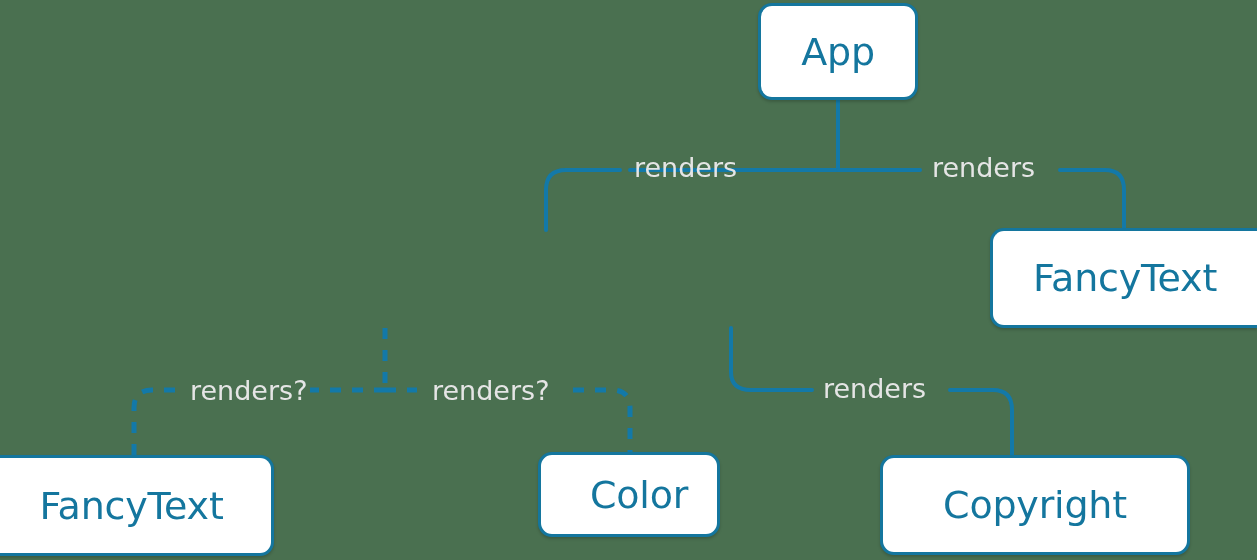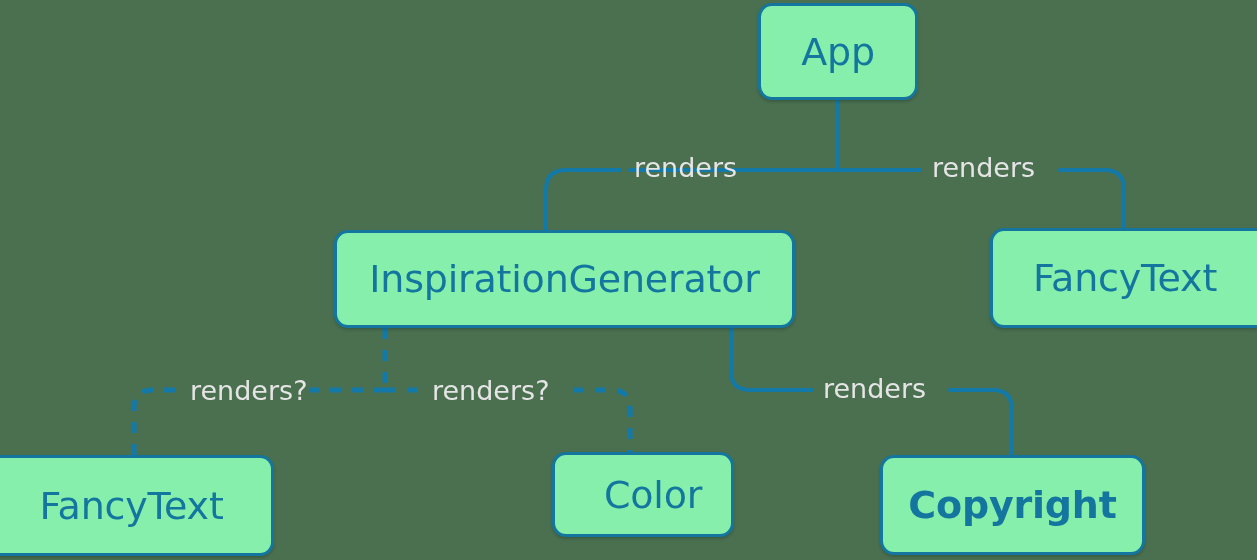--- a/index.html
+++ b/index.html
@@ -22,21 +22,21 @@
   #edge-layer {
     position: absolute;
     left: 0;
     top: 0;
     width: 1257px;
     height: 560px;
   }
   .node {
     position: absolute;
     box-sizing: border-box;
-    background: #86efac;
+    background: #ffffff;
     border: 3px solid #14769e;
     border-radius: 14px;
     display: flex;
     align-items: center;
     justify-content: center;
     z-index: 5;
     box-shadow: 0 2px 3px rgba(0,0,0,0.18);
   }
   .node-label {
     color: #14769e;
@@ -45,22 +45,22 @@
     letter-spacing: -0.2px;
     white-space: nowrap;
   }
   
   #node-app        { left: 758px; top: 3px;   width: 160px; height: 97px; }
   #node-inspgen    { left: 334px; top: 230px; width: 461px; height: 98px; }
   #node-fancy-right{ left: 990px; top: 228px; width: 267px; height: 100px;
                      border-right: none; border-top-right-radius: 0; border-bottom-right-radius: 0; }
   #node-fancy-left { left: -8px;  top: 455px; width: 282px; height: 101px;
                      border-left: none; border-top-left-radius: 0; border-bottom-left-radius: 0; }
-  #node-color      { left: 552px; top: 452px; width: 182px; height: 85px; padding-left: 20px; }
-  #node-copyright  { left: 880px; top: 455px; width: 265px; height: 100px; font-weight: bold; }
+  #node-color      { left: 538px; top: 452px; width: 182px; height: 85px; padding-left: 20px; }
+  #node-copyright  { left: 880px; top: 455px; width: 310px; height: 100px; }
 
   .edge-label {
     position: absolute;
     color: #e5e5e5;
     font-size: 27px;
     line-height: 1;
     white-space: nowrap;
     z-index: 4;
   }
   #edge-label-app-inspgen   { left: 634px; top: 154px; }
@@ -88,23 +88,20 @@
 
     <path d="M 385 390 L 310 390 M 175 390 L 152 390 Q 134 390 134 408 L 134 455" fill="none" stroke="#1379a8" stroke-width="5" stroke-linecap="butt" stroke-dasharray="11 11"></path>
 
     <path d="M 385 390 L 417 390 M 573 390 L 612 390 Q 630 390 630 408 L 630 452" fill="none" stroke="#1379a8" stroke-width="5" stroke-linecap="butt" stroke-dasharray="11 11"></path>
   </svg>
 
   <div class="node" id="node-app">
     <span class="node-label">App</span>
   </div>
 
-  <div class="node" id="node-inspgen">
-    <span class="node-label">InspirationGenerator</span>
-  </div>
 
   <div class="node" id="node-fancy-right">
     <span class="node-label">FancyText</span>
   </div>
 
   <div class="node" id="node-fancy-left">
     <span class="node-label">FancyText</span>
   </div>
 
   <div class="node" id="node-color">

